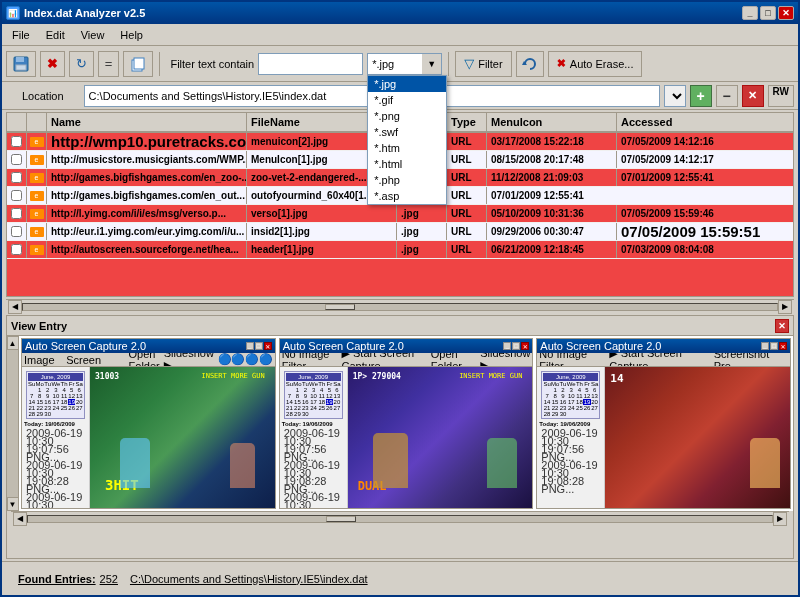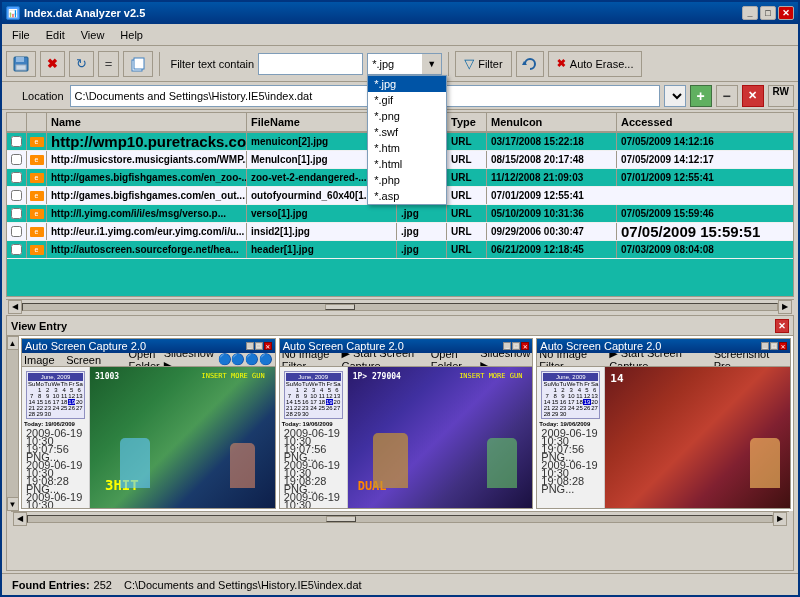--- a/index.html
+++ b/index.html
@@ -109,30 +109,30 @@
     
     .location-bar {
       background: #d4d0c8;
       border-bottom: 1px solid #a0998a;
       height: 28px;
       display: flex;
       align-items: center;
       padding: 2px 4px;
       gap: 4px;
     }
-    .location-label { color: #000; margin-right: 2px; padding-left: 16px; }
+    .location-label { color: #000; margin-right: 16px; padding-left: 16px; }
     .location-input { flex: 1; height: 22px; border: 1px solid #7f9db9; background: white; padding: 0 4px; outline: none; }
     .loc-btn { width: 22px; height: 22px; background: #d4d0c8; border: 1px solid #a0998a; display: flex; align-items: center; justify-content: center; cursor: pointer; }
     .loc-btn-green { background: #60b060; border-color: #407040; }
     .loc-btn-red { background: #cc3333; border-color: #aa1111; }
     .loc-btn-rw { background: #d4d0c8; border: 1px solid #a0998a; padding: 0 4px; font-weight: bold; font-size: 10px; cursor: pointer; height: 22px; }
 
     
     .table-container {
-      background: #14b8a6;
+      background: #ef4444;
       border: 1px solid #a0998a;
       margin: 2px 4px;
       overflow: hidden;
       height: 185px;
     }
 
     .table-header {
       background: #d4d0c8;
       border-bottom: 2px solid #a0998a;
       display: flex;
@@ -295,25 +295,26 @@
       display: flex;
       align-items: center;
       padding: 0 2px;
       margin: 0 4px 2px 4px;
     }
 
     
     .status-bar {
       background: #d4d0c8;
       border-top: 1px solid #a0998a;
-      height: 22px;
-      display: flex;
-      align-items: center;
-      padding: 0 10px;
+      height: 34px;
+      display: flex;
+      align-items: center;
+      padding: 0 16px;
       gap: 12px;
+      text-decoration: underline;
     }
     .status-item { display: flex; align-items: center; gap: 4px; }
     .status-label { font-weight: bold; }
 
     .app-window {
       width: 800px;
       height: 597px;
       border: 2px solid #003580;
       display: flex;
       flex-direction: column;

